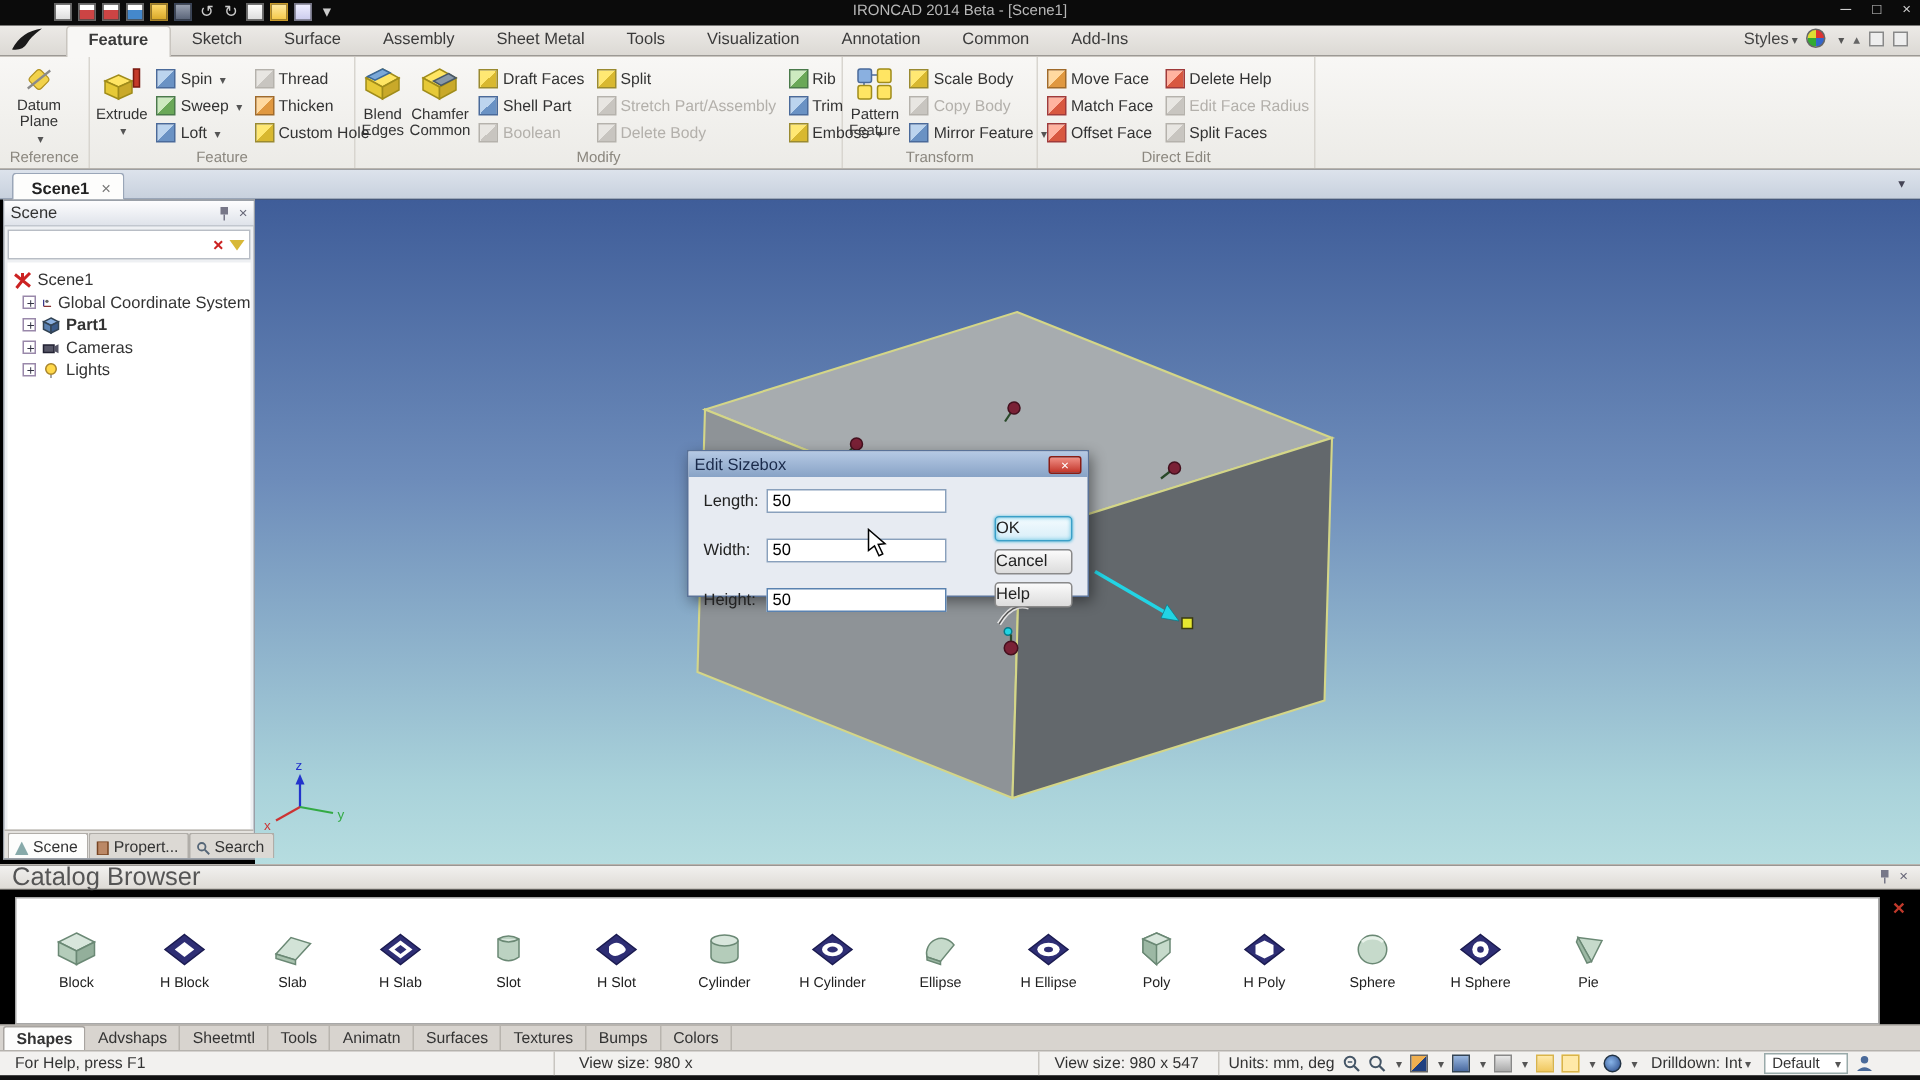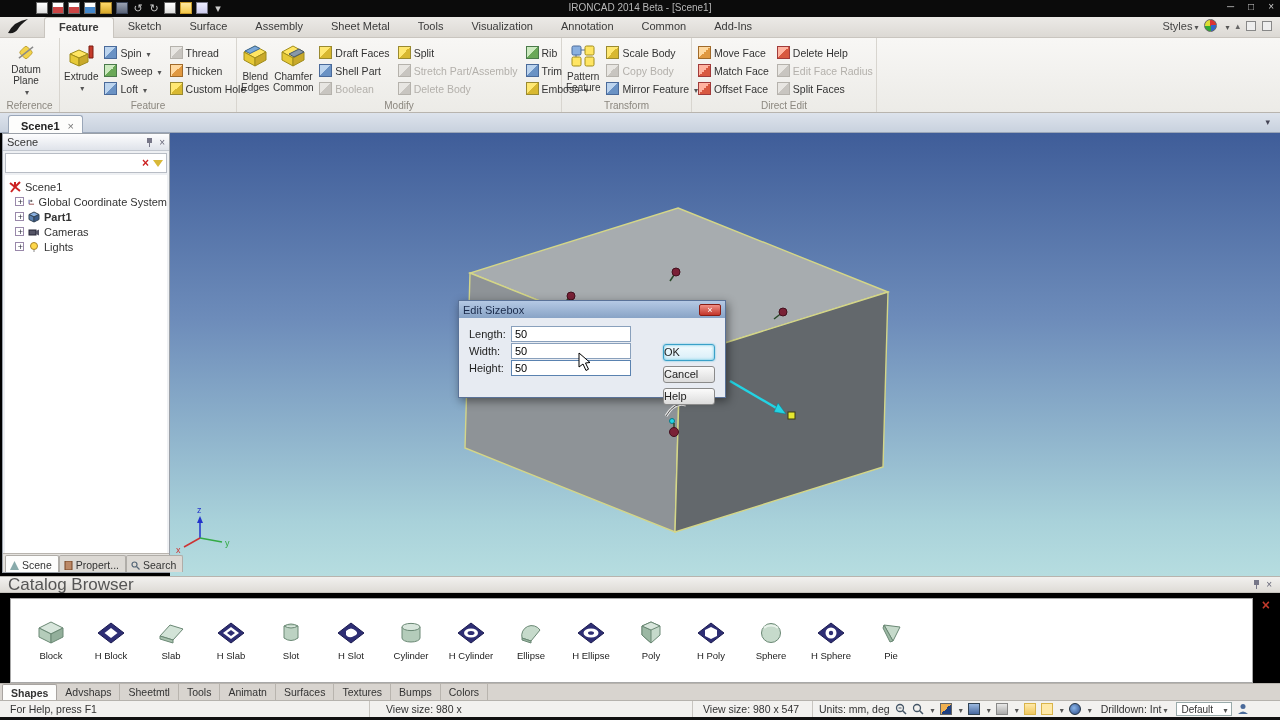--- a/index.html
+++ b/index.html
@@ -78,35 +78,35 @@
   
   .viewport { position:absolute; left:170px; top:133px; width:1110px; height:443px; background:linear-gradient(180deg,#3f5d99 0%, #6d8cba 42%, #a9d2da 88%, #b6dde0 100%); }
 
   
   .dialog { position:absolute; left:458px; top:300px; width:268px; height:98px; background:#e7ebf2; border:1px solid #5a7298; box-shadow:2px 3px 9px rgba(0,0,0,.45); z-index:30; }
   .dlg-title { height:17px; background:linear-gradient(#b5c9e4,#88a3c6); display:flex; align-items:center; padding:0 4px; color:#1a2a4a; font-size:11px; }
   .dlg-title .t { flex:1; }
   .dlg-close { width:22px; height:12px; background:linear-gradient(#f09086,#c2352a); border:1px solid #8a1d14; border-radius:2px; color:#fff; font-size:9px; line-height:10px; text-align:center; }
   .dlg-close::after { content:"×"; }
   .dlg-body { padding:8px 8px 0 10px; position:relative; }
-  .drow { display:flex; align-items:center; margin-bottom:1px; }
+  .drow { display:flex; align-items:center; margin-bottom:17px; }
   .drow label { width:42px; font-size:11px; color:#222; }
   .drow input { width:120px; height:16px; border:1px solid #89a0bc; font-size:11px; padding:1px 3px; font-family:"Liberation Sans",sans-serif; background:#fff; }
   .dlg-buttons { position:absolute; right:10px; top:26px; display:flex; flex-direction:column; gap:5px; }
   .dbtn { width:52px; height:17px; font-size:11px; color:#222; background:linear-gradient(#fbfbfb,#dcdcdc); border:1px solid #8a8a8a; border-radius:3px; text-align:left; line-height:15px; }
   .dbtn.default { border:1px solid #3aa0c8; box-shadow:0 0 3px #5ac0e0 inset, 0 0 2px #5ac0e0; background:linear-gradient(#f4fbfe,#d8eef8); }
 
   
   .cursor { position:absolute; left:578px; top:352px; z-index:60; }
 
   
   .cat-header { position:absolute; left:0; top:576px; width:1280px; height:17px; background:linear-gradient(#f2f1ef,#dedbd6); border-top:1px solid #b8b4ae; border-bottom:1px solid #c5c2bc; display:flex; align-items:center; padding:0 8px; color:#555; }
   .cat-header .ct { flex:1; font-size:17px; }
   .cat-close-red { position:absolute; right:10px; top:597px; color:#c0392b; font-weight:bold; font-size:14px; z-index:5; }
-  .cat-area { position:absolute; left:10px; top:598px; width:1243px; height:85px; background:#fff; border:1px solid #a8a8a8; display:flex; align-items:center; padding-left:10px; }
+  .cat-area { position:absolute; left:10px; top:598px; width:1243px; height:85px; background:#fff; border:1px solid #a8a8a8; display:flex; align-items:center; padding-left:10px;gap:12px; }
   .cat-item { width:60px; display:flex; flex-direction:column; align-items:center; gap:4px; }
   .cat-item .clabel { font-size:9.5px; color:#222; white-space:nowrap; }
   .cat-tabs { position:absolute; left:0; top:683px; width:1280px; height:17px; background:#d8d4cf; border-top:1px solid #b8b4ae; display:flex; align-items:flex-end; padding-left:2px; }
   .cat-tab { height:16px; padding:2px 8px 0 8px; font-size:10.5px; color:#333; border-right:1px solid #b8b4ae; }
   .cat-tab.active { background:#fdfdfc; border:1px solid #a8a4a0; border-bottom:none; font-weight:bold; border-radius:2px 2px 0 0; }
 
   
   .statusbar { position:absolute; left:0; top:700px; width:1280px; height:17px; background:#f2f1ef; border-top:1px solid #b5b2ad; display:flex; align-items:center; color:#333; font-size:10.5px; }
   .sseg { height:100%; display:flex; align-items:center; padding:0 10px; border-right:1px solid #c8c5c0; }
   .s1 { width:370px; } .s2 { width:323px; padding-left:16px; } .s3 { width:120px; }

